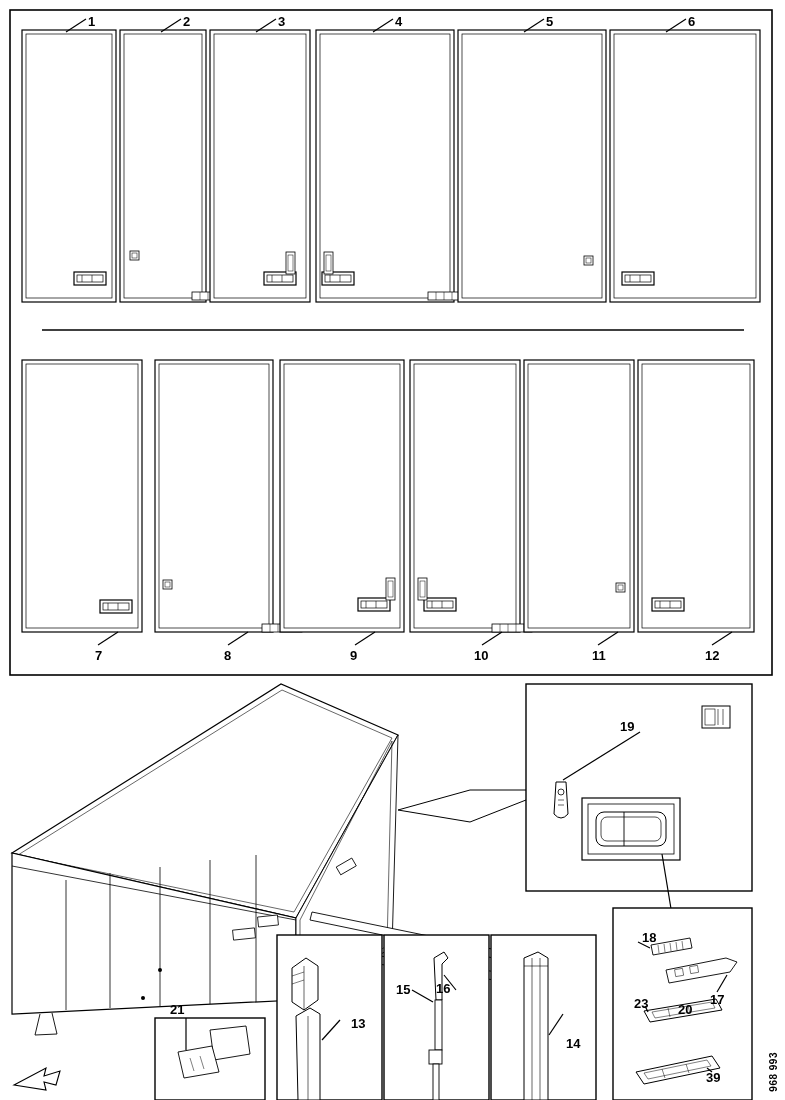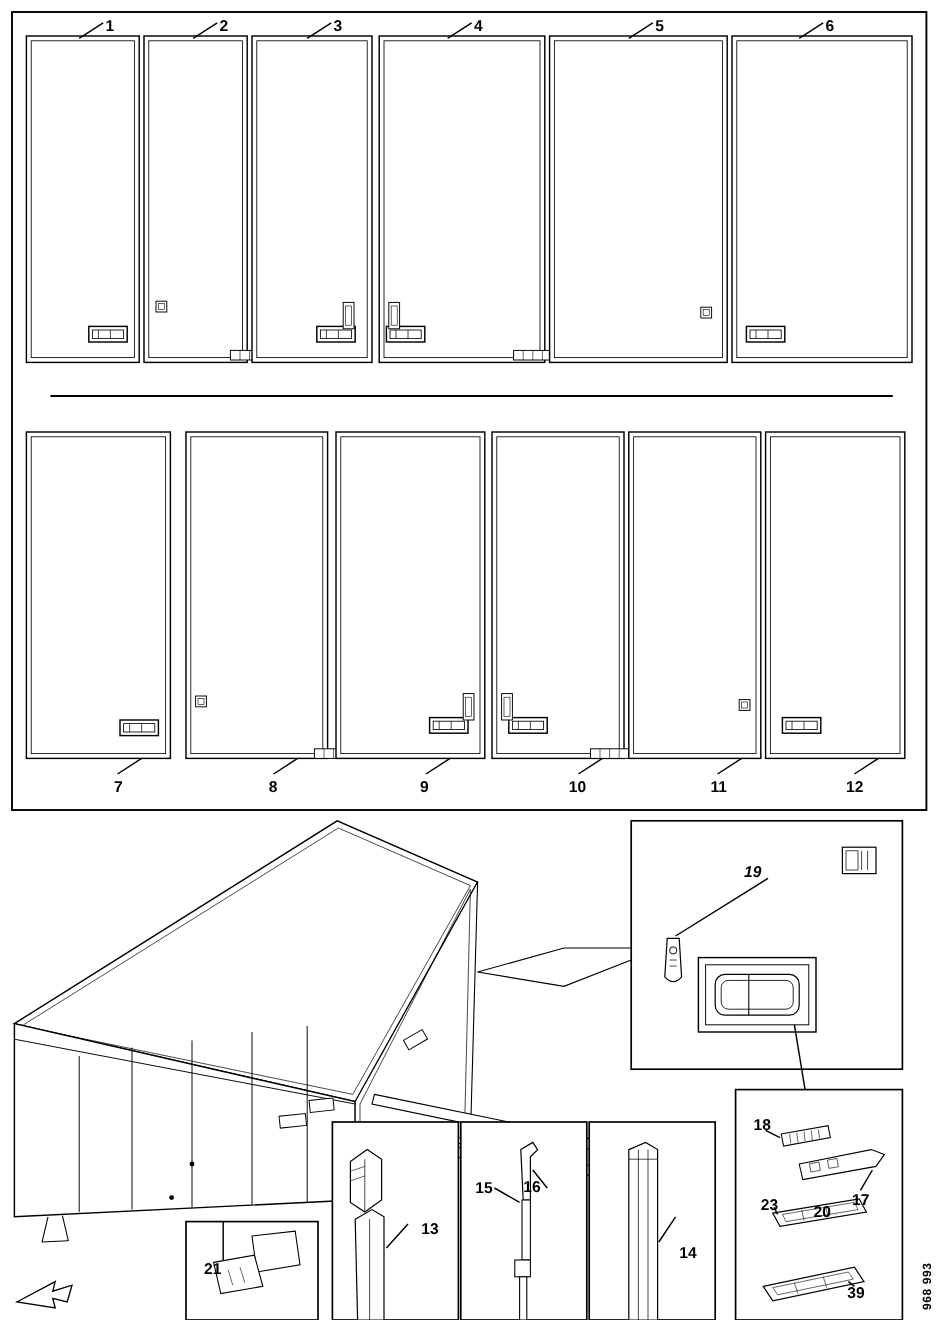--- a/index.html
+++ b/index.html
@@ -324,22 +324,22 @@
   <span class="lbl" style="left:350px; top:648px;">9</span>
   <span class="lbl" style="left:474px; top:648px;">10</span>
   <span class="lbl" style="left:592px; top:648px;">11</span>
   <span class="lbl" style="left:705px; top:648px;">12</span>
 
   <span class="lbl" style="left:351px; top:1016px;">13</span>
   <span class="lbl" style="left:566px; top:1036px;">14</span>
   <span class="lbl" style="left:396px; top:982px;">15</span>
   <span class="lbl" style="left:436px; top:981px;">16</span>
   <span class="lbl" style="left:710px; top:992px;">17</span>
-  <span class="lbl" style="left:628px; top:930px;">18</span>
-  <span class="lbl" style="left:620px; top:719px;font-style:italic;">19</span>
+  <span class="lbl" style="left:642px; top:930px;">18</span>
+  <span class="lbl" style="left:620px; top:719px;">19</span>
   <span class="lbl" style="left:678px; top:1002px;">20</span>
-  <span class="lbl" style="left:170px; top:1002px;margin-top:48px;">21</span>
+  <span class="lbl" style="left:170px; top:1002px;">21</span>
   <span class="lbl" style="left:706px; top:1070px;">39</span>
   <span class="lbl" style="left:634px; top:996px;">23</span>
 
   <span class="corner-code">968 993</span>
 
 </div>
 
 </body></html>

